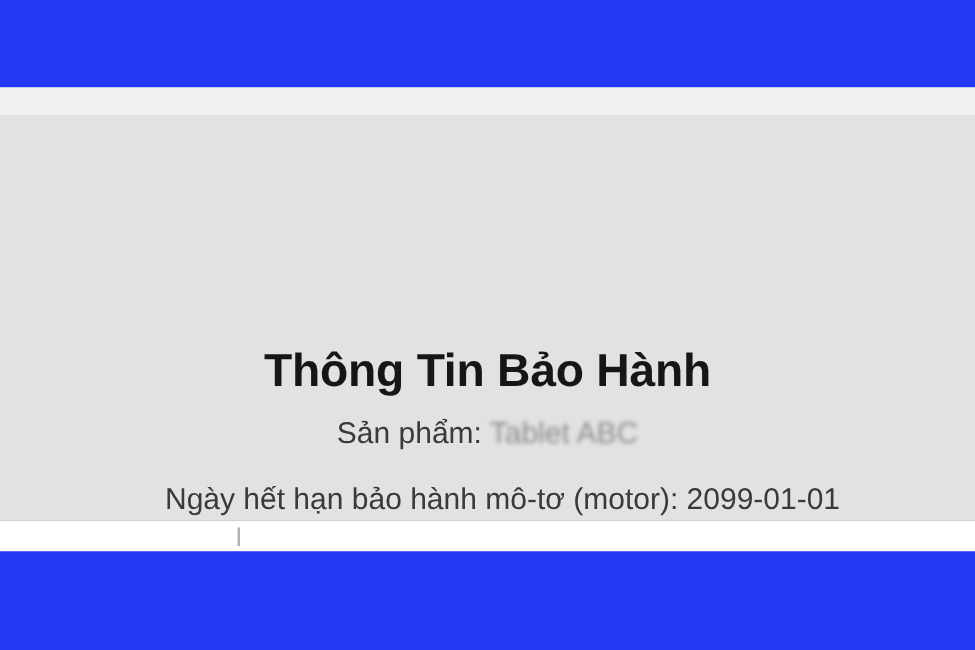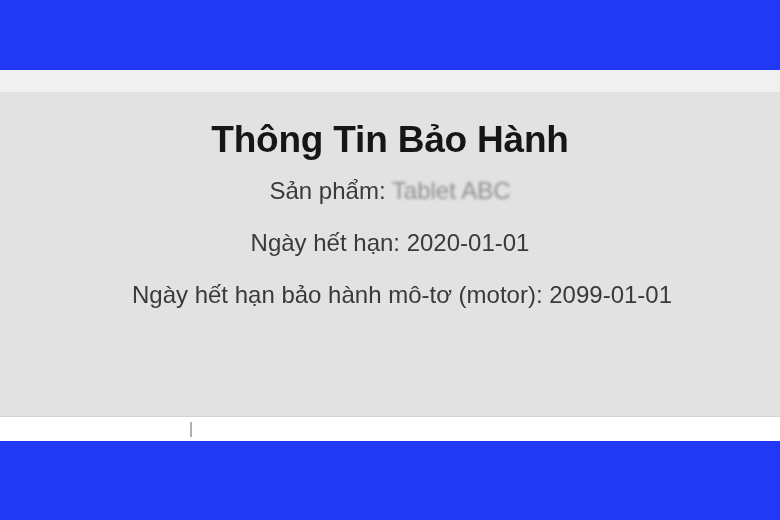--- a/index.html
+++ b/index.html
@@ -42,22 +42,22 @@
     left: 0;
     top: 92px;
     width: 780px;
     height: 325px;
     background: #e2e2e2;
     box-sizing: border-box;
     border-bottom: 1px solid #d4d4d4;
     display: flex;
     flex-direction: column;
     align-items: center;
-    justify-content: flex-start;
-    padding-top: 28px;
+    justify-content: flex-end;
+    padding-top: 40px;
   }
   .page-title {
     font-size: 37px;
     font-weight: bold;
     color: #161616;
     letter-spacing: -0.2px;
     line-height: 1.1;
     margin: 0 0 14px 0;
     text-align: center;
   }
@@ -122,24 +122,20 @@
   <div class="content-panel">
 
     <h1 class="page-title">Thông Tin Bảo Hành</h1>
 
     <p class="info-line">
       <span class="info-label">Sản phẩm:</span>
       <span class="info-value redacted">Tablet ABC</span>
     </p>
 
 
-    <p class="info-line">
-      <span class="info-label">Ngày hết hạn:</span>
-      <span class="info-value">2020-01-01</span>
-    </p>
 
 
     <p class="info-line">
       <span class="info-label">Ngày hết hạn bảo hành mô-tơ (motor):</span>
       <span class="info-value">2099-01-01</span>
     </p>
 
   </div>
 
   <div class="band-white"></div>

